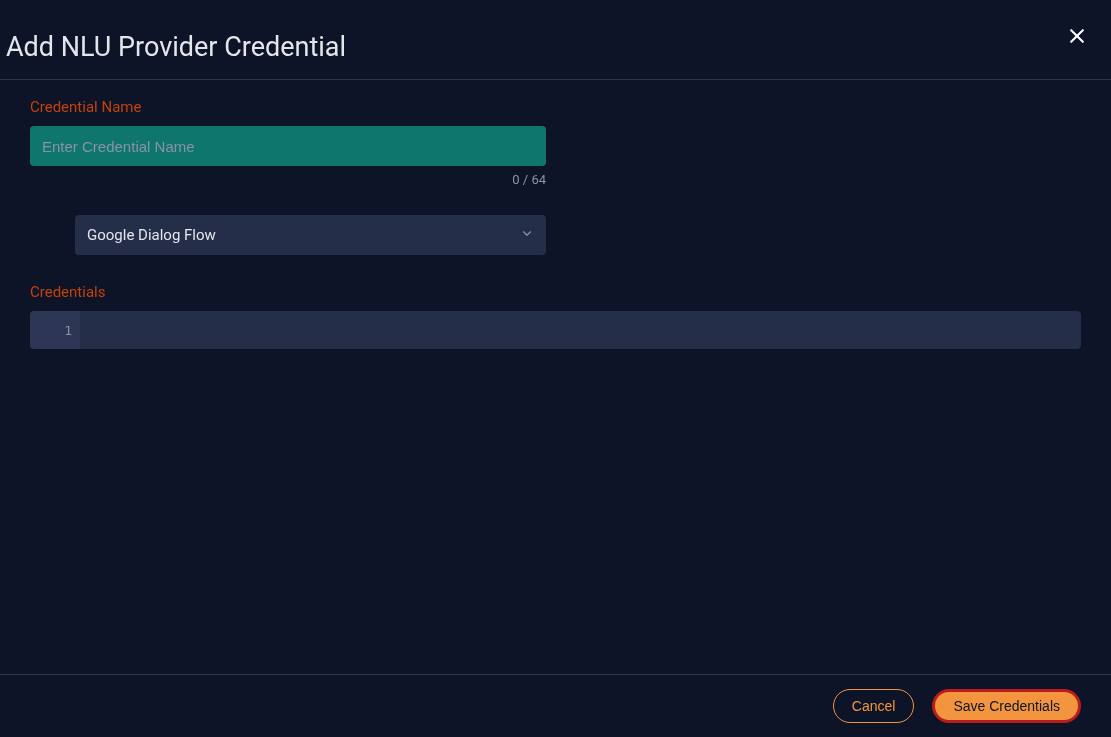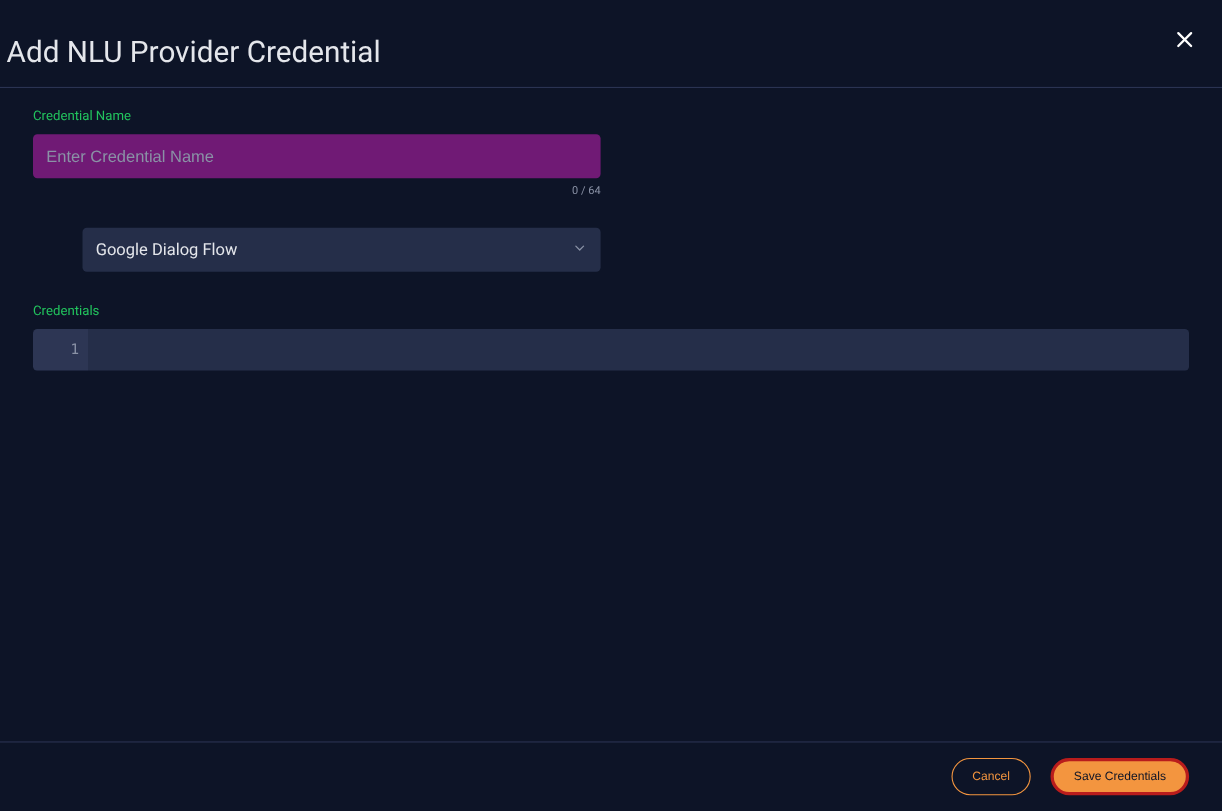--- a/index.html
+++ b/index.html
@@ -47,43 +47,43 @@
     .modal-body {
       flex: 1;
       padding: 18px 30px;
       overflow: auto;
     }
     .form-group {
       margin-bottom: 28px;
     }
     .form-label {
       display: block;
-      font-size: 12px;
-      color: #22c55e;
+      font-size: 15px;
+      color: #c2410c;
       margin-bottom: 10px;
       font-weight: 400;
     }
     .text-input {
       width: 516px;
       height: 40px;
-      background-color: #701a75;
+      background-color: #0f766e;
       border: none;
       border-radius: 4px;
       padding: 0 12px;
       font-size: 15px;
       color: #e4e6eb;
       outline: none;
     }
     .text-input::placeholder {
       color: #8a92a6;
     }
     .char-counter {
       width: 516px;
       text-align: right;
-      font-size: 10px;
+      font-size: 13px;
       color: #8a92a6;
       margin-top: 6px;
     }
     .select-wrapper {
       position: relative;
       width: 516px;
       padding-left: 45px;
     }
     .select-input {
       width: 100%;
@@ -146,21 +146,21 @@
       justify-content: flex-end;
       align-items: center;
       padding: 14px 30px;
       gap: 18px;
       border-top: 1px solid #2a3352;
     }
     .btn {
       height: 34px;
       padding: 0 18px;
       border-radius: 17px;
-      font-size: 11px;
+      font-size: 14px;
       font-weight: 400;
       cursor: pointer;
       display: flex;
       align-items: center;
       justify-content: center;
     }
     .btn-cancel {
       background-color: transparent;
       border: 1px solid #f3953f;
       color: #f3953f;

